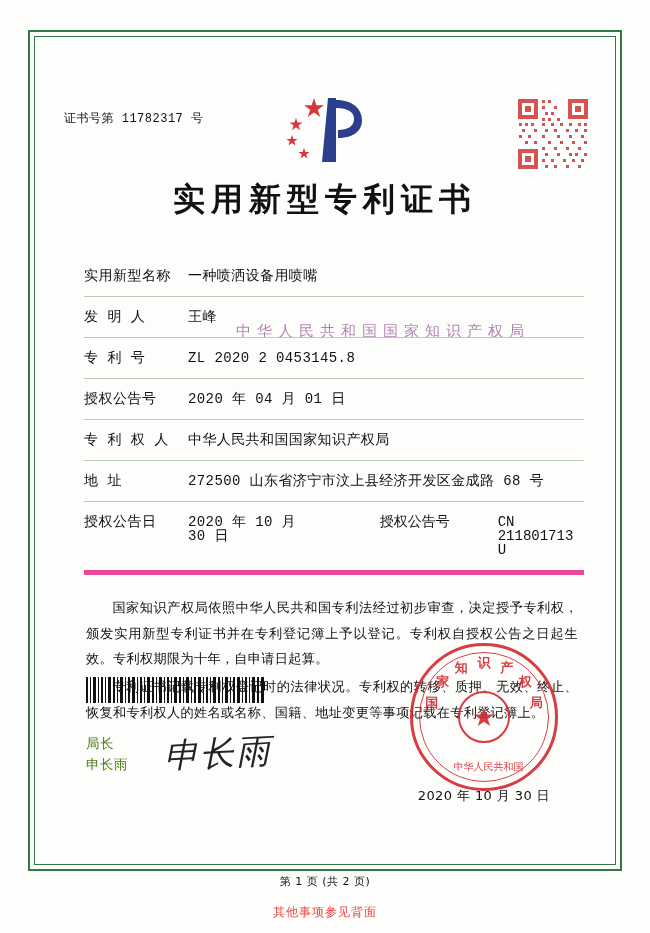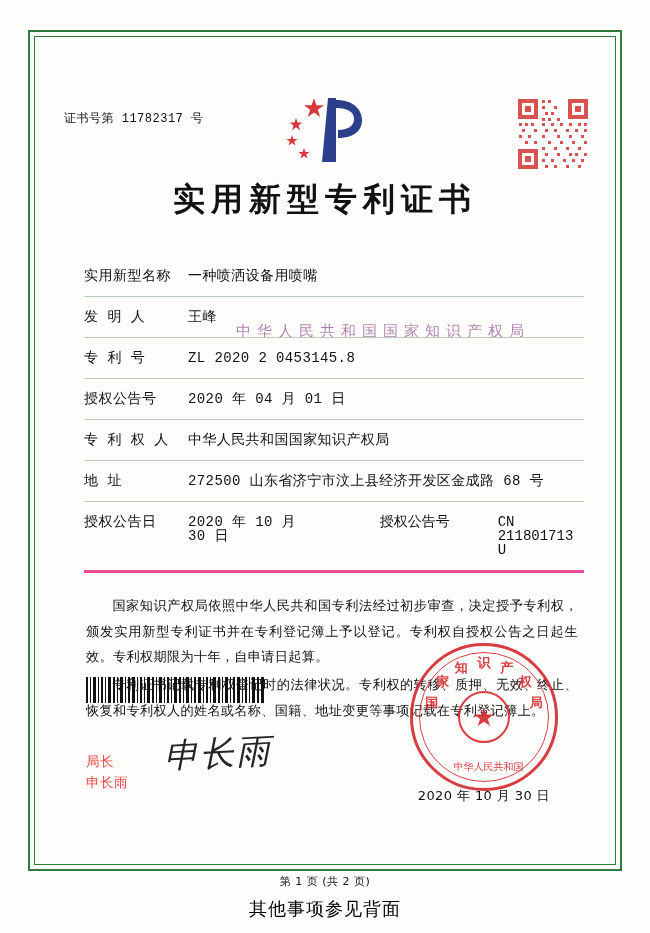--- a/index.html
+++ b/index.html
@@ -95,21 +95,21 @@
     display: flex;
     align-items: baseline;
     font-size: 14px;
     line-height: 1;
     padding-top: 13px;
     padding-bottom: 13px;
     border-bottom: 1px solid #b9cbb9;
     position: relative;
     font-family: Liberation Mono, monospace;
   }
-  .field:last-child { border-bottom: 3px solid #ec4899; }
+  .field:last-child { border-bottom: 5px solid #ec4899; }
   .field .label {
     width: 104px;
     flex: 0 0 104px;
     color: #111;
     letter-spacing: 0.5px;
   }
   .field .value {
     color: #111;
     letter-spacing: 0.4px;
   }
@@ -147,24 +147,24 @@
     width: 178px;
     height: 26px;
     display: flex;
     align-items: stretch;
     gap: 0;
   }
   
   .sign-block {
     position: absolute;
     left: 30px;
-    bottom: 60px;
+    bottom: 78px;
     font-size: 13.5px;
     line-height: 1.55;
-    color: #ef4444;
+    color: #4d7c0f;
     letter-spacing: 0.5px;
     margin-top: 12px;
   }
   .handwrite {
     position: absolute;
     left: 108px;
     bottom: 76px;
     font-family: "DejaVu Serif", "Liberation Serif", serif;
     font-size: 34px;
     font-style: italic;
@@ -252,22 +252,22 @@
     font-size: 11px;
     color: #111;
     letter-spacing: 0.5px;
   }
   .footer-note {
     position: absolute;
     left: 0;
     right: 0;
     bottom: 12px;
     text-align: center;
-    font-size: 18px;
-    color: #000000;
+    font-size: 12px;
+    color: #ef4444;
     letter-spacing: 1px;
   }
   
   .watermark {
     position: absolute;
     left: 180px;
     top: 268px;
     width: 330px;
     height: 60px;
     color: #701a75;

